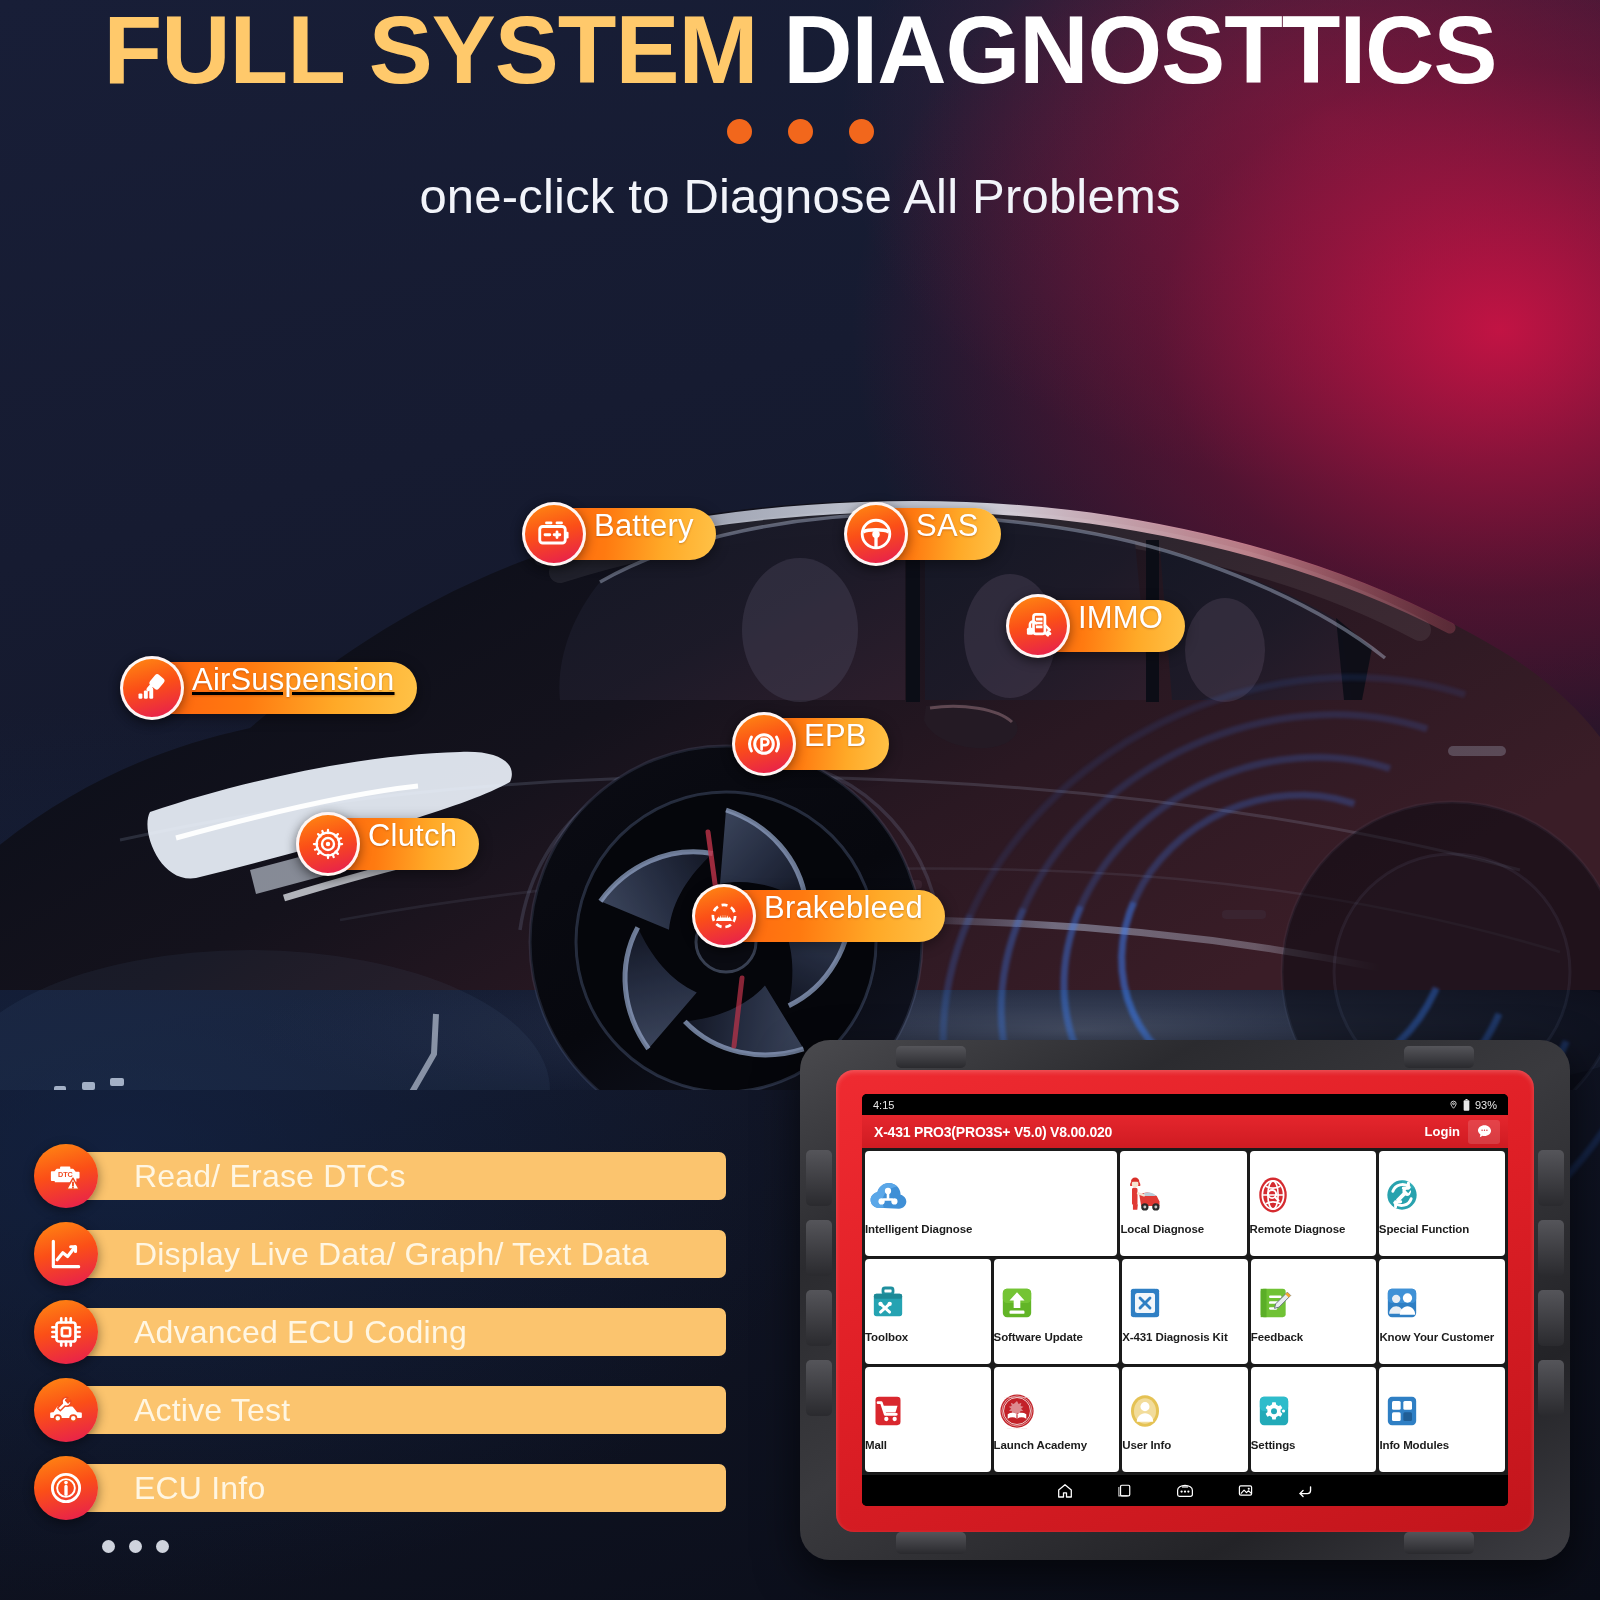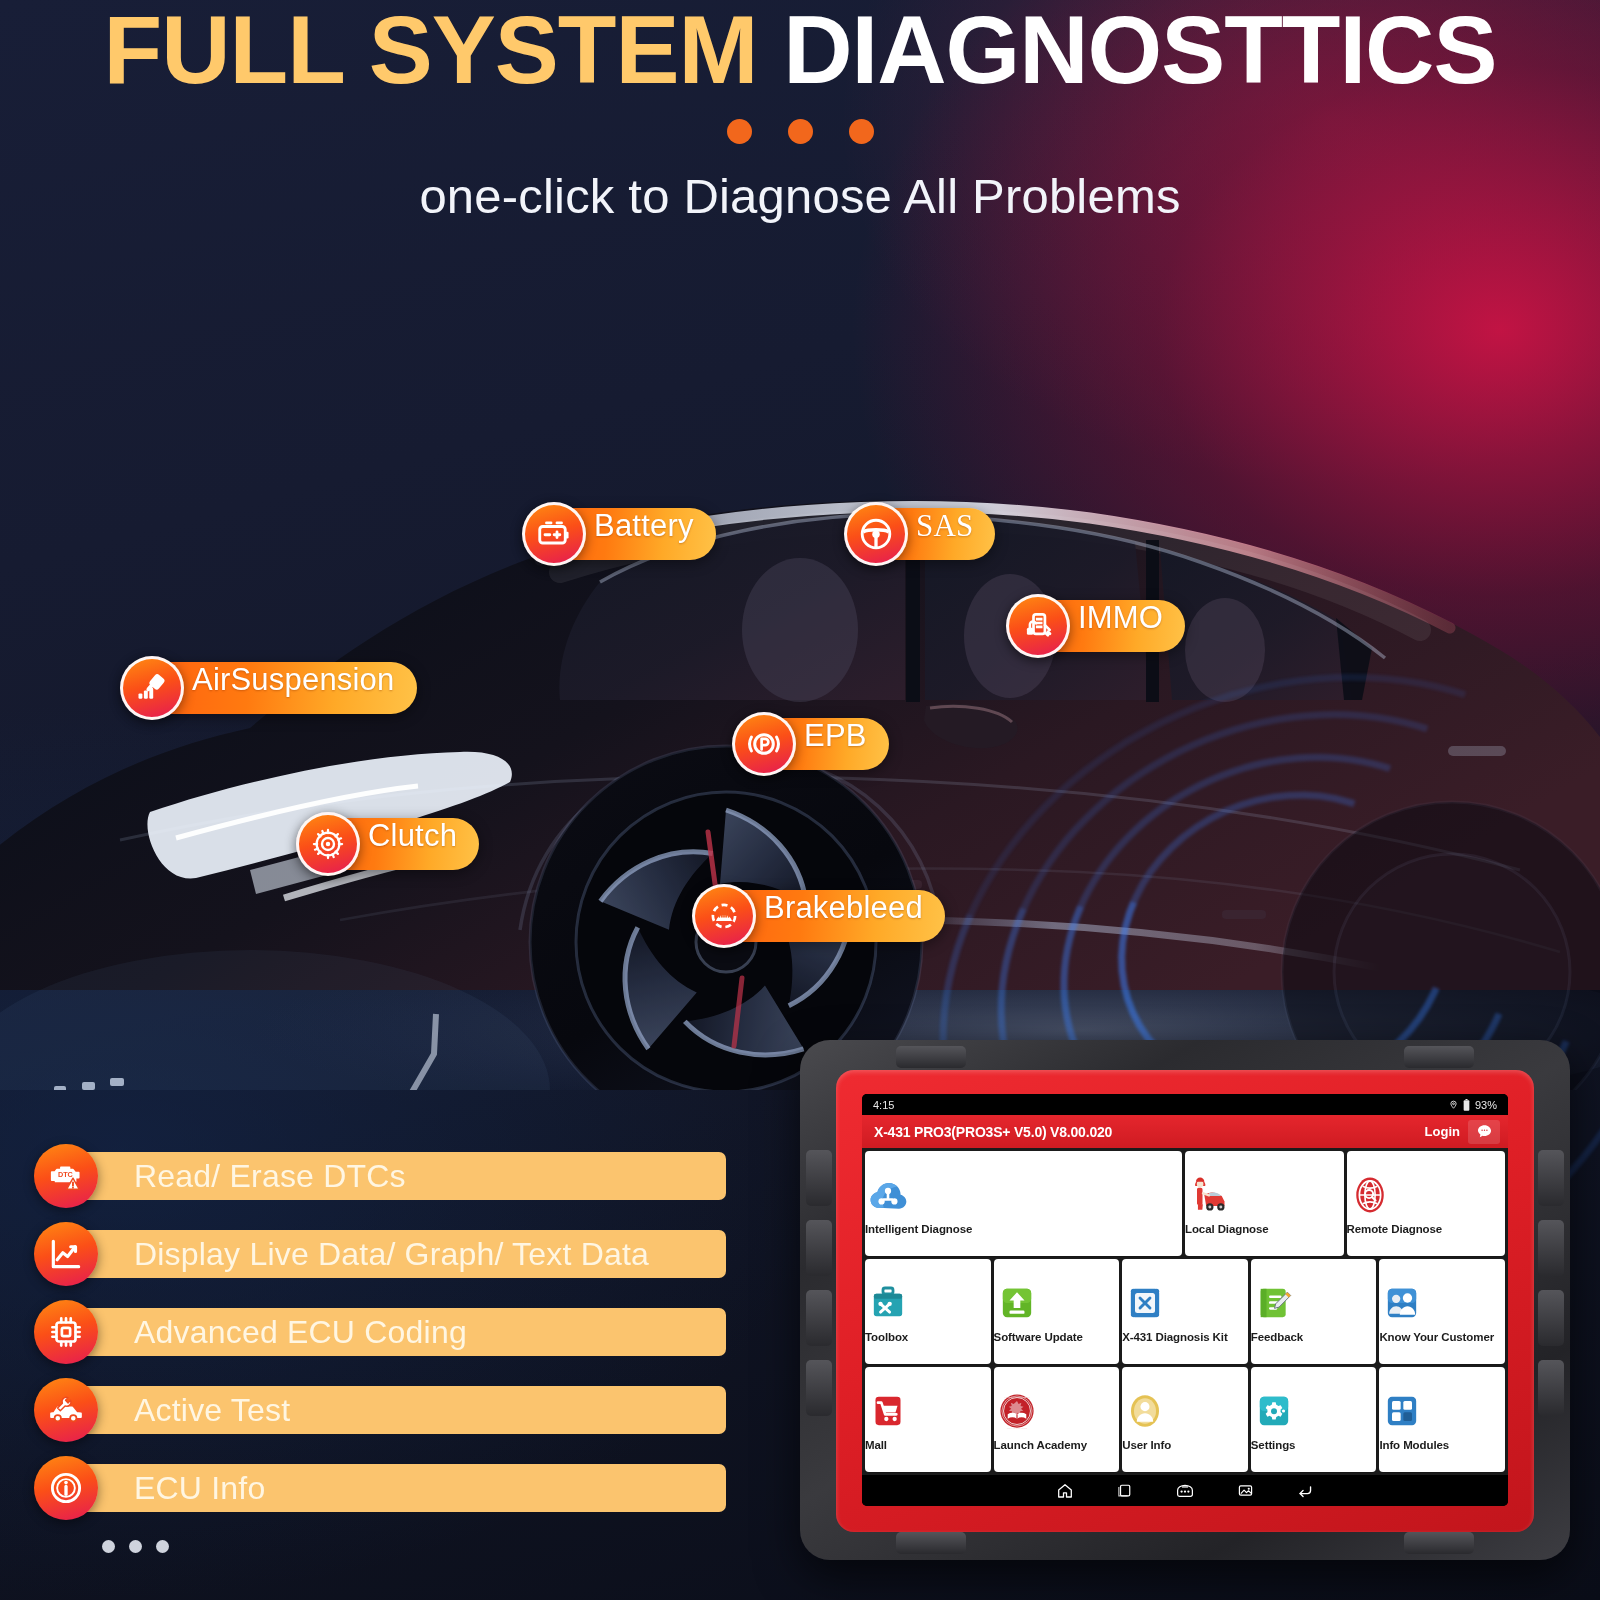--- a/index.html
+++ b/index.html
@@ -407,21 +407,21 @@
       <svg viewBox="0 0 24 24" fill="none" stroke="#fff" stroke-width="1.9">
         <rect x="2.5" y="7" width="17" height="11" rx="2"></rect>
         <rect x="19.5" y="10.5" width="2.2" height="4.5" rx="0.8" fill="#fff" stroke="none"></rect>
         <path d="M6 12.5h3.2M14 10.6v3.8M12.1 12.5h3.8" stroke-linecap="round"></path>
         <path d="M7 4.6h3M14 4.6h3" stroke-linecap="round"></path>
       </svg>
     </span>
     <span class="pill-label">Battery</span>
   </div>
 
-  <div class="pill" style="left:850px; top:508px;font-family:Liberation Serif, serif;">
+  <div class="pill" style="left:850px; top:508px;">
     <span class="badge">
       <svg viewBox="0 0 24 24" fill="none" stroke="#fff" stroke-width="1.9">
         <circle cx="12" cy="12" r="9.2"></circle>
         <path d="M3.4 10.6c3.3-1.9 13.9-1.9 17.2 0" stroke-width="2.4"></path>
         <path d="M12 12.2v8.8" stroke-width="2.2"></path>
         <circle cx="12" cy="12.2" r="2.5" fill="#fff" stroke="none"></circle>
       </svg>
     </span>
     <span class="pill-label">SAS</span>
   </div>
@@ -432,21 +432,21 @@
         <rect x="9" y="4.2" width="7.6" height="13" rx="1.6"></rect>
         <path d="M10.6 7.4h4.4M10.6 10h4.4M10.6 12.6h4.4"></path>
         <path d="M16.6 11.4l3.2 3.2M18.6 15.8l1.4 1.4M17.4 17l1.2 1.2" stroke-linecap="round"></path>
         <path d="M6.6 13.4V11a2 2 0 114 0" stroke-width="1.7"></path>
         <rect x="4.6" y="13.2" width="4.2" height="4.6" rx="1" fill="#fff" stroke="none"></rect>
       </svg>
     </span>
     <span class="pill-label">IMMO</span>
   </div>
 
-  <div class="pill" style="left:126px; top:662px;">
+  <div class="pill" style="left:126px; top:662px;text-decoration:underline;">
     <span class="badge">
       <svg viewBox="0 0 24 24" fill="none" stroke="#fff" stroke-width="1.9">
         <rect x="11.5" y="3.4" width="7.6" height="9" rx="2" transform="rotate(40 15.3 7.9)" fill="#fff" stroke="none"></rect>
         <path d="M9.6 12.8l2.6-3" stroke-width="2.6" stroke-linecap="round"></path>
         <rect x="3" y="15.6" width="2.6" height="3.6" rx="0.8" fill="#fff" stroke="none"></rect>
         <rect x="6.6" y="13.6" width="2.6" height="5.6" rx="0.8" fill="#fff" stroke="none"></rect>
         <rect x="10.2" y="11.8" width="2.6" height="7.4" rx="0.8" fill="#fff" stroke="none"></rect>
       </svg>
     </span>
     <span class="pill-label">AirSuspension</span>
@@ -669,20 +669,34 @@
                   <ellipse cx="24" cy="24" rx="11.6" ry="15.4" fill="none" stroke="#fff" stroke-width="1.9"></ellipse>
                   <path d="M12.4 24h23.2M16 14.4c4.8 2.6 11.2 2.6 16 0M16 33.6c4.8-2.6 11.2-2.6 16 0" stroke="#fff" stroke-width="1.8" fill="none"></path>
                   <ellipse cx="24" cy="24" rx="5.6" ry="15.4" fill="none" stroke="#fff" stroke-width="1.8"></ellipse>
                   <circle cx="23" cy="23" r="4.4" fill="none" stroke="#fff" stroke-width="2.1"></circle>
                   <path d="M26.4 26.4l3.6 3.6" stroke="#fff" stroke-width="2.3" stroke-linecap="round"></path>
                 </svg>
               </span>
               <span class="tlabel">Remote Diagnose</span>
             </div>
 
+            <div class="tile">
+              <span class="ticon">
+                <svg width="44" height="44" viewBox="0 0 48 48">
+                  <circle cx="24" cy="24" r="16" fill="#28a2ae"></circle>
+                  <path d="M24 8a16 16 0 0114.4 9H24z" fill="#3ab8c4" opacity="0.45"></path>
+                  <path d="M14 20a11 11 0 0118-4.4" fill="none" stroke="#fff" stroke-width="3.2" stroke-linecap="round"></path>
+                  <path d="M31 11v5.6h-5.6" fill="none" stroke="#fff" stroke-width="3.2" stroke-linecap="round" stroke-linejoin="round"></path>
+                  <path d="M34 28a11 11 0 01-18 4.4" fill="none" stroke="#fff" stroke-width="3.2" stroke-linecap="round"></path>
+                  <path d="M17 37v-5.6h5.6" fill="none" stroke="#fff" stroke-width="3.2" stroke-linecap="round" stroke-linejoin="round"></path>
+                  <path d="M30.6 15.6a4.6 4.6 0 00-6 6L17.4 29l2.9 2.9 7.3-7.3a4.6 4.6 0 006-6L30.8 22l-2.9-2.9z" fill="#fff"></path>
+                </svg>
+              </span>
+              <span class="tlabel">Special Function</span>
+            </div>
           </div>
 
           <div class="grow">
             <div class="tile">
               <span class="ticon">
                 <svg width="40" height="40" viewBox="0 0 48 48">
                   <rect x="18" y="6" width="12" height="7" rx="2.4" fill="none" stroke="#1f8f9e" stroke-width="3.4"></rect>
                   <rect x="7" y="13" width="34" height="27" rx="3.4" fill="#25a3b2"></rect>
                   <rect x="7" y="13" width="34" height="6" rx="2.6" fill="#1d8996"></rect>
                   <path d="M15 25l11 10" stroke="#fff" stroke-width="3.4" stroke-linecap="round"></path>

